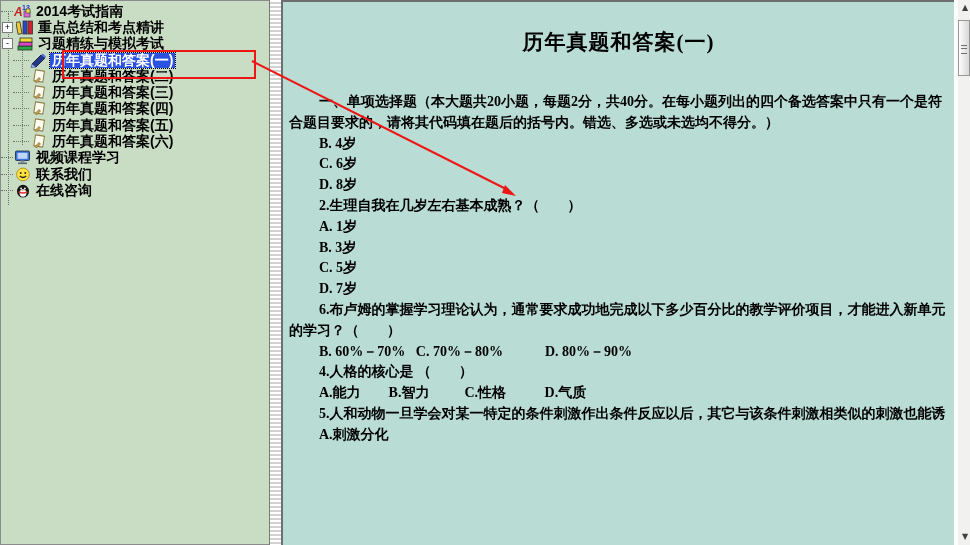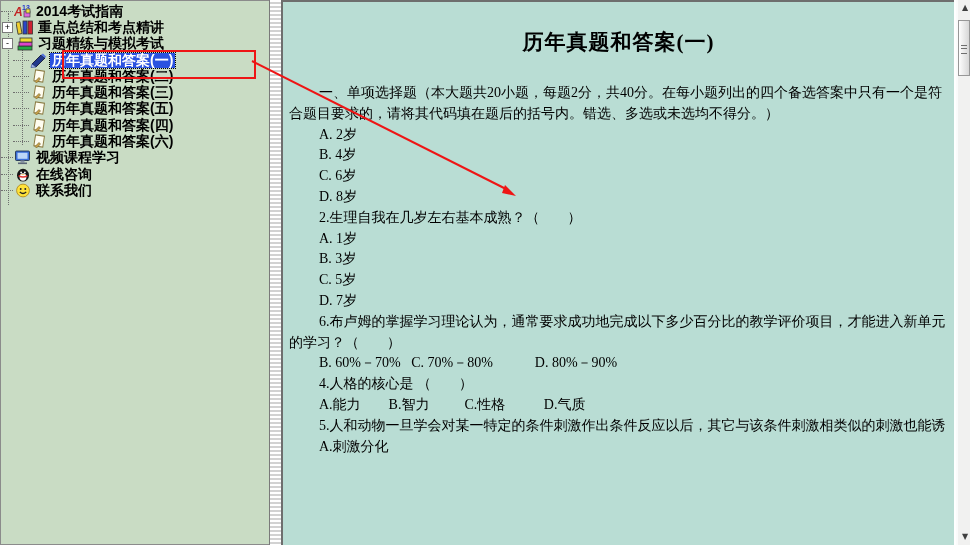--- a/index.html
+++ b/index.html
@@ -34,21 +34,21 @@
             background:repeating-linear-gradient(to bottom,#ffffff 0 2px,#d2d2d2 2px 4px);
             border-left:1px solid #7a7a7a;border-right:2px solid #6e6e6e;cursor:col-resize;}
 
   
   .content{position:absolute;left:283px;top:0;width:671px;height:545px;box-sizing:border-box;
            background:var(--content-bg,#b9ddd4);border-top:2px solid #6e6e6e;
            overflow:hidden;color:#000;
            font-family:"Liberation Serif","DejaVu Serif",serif;}
   .title{margin:26px 0 0 0;text-align:center;font-size:21px;font-weight:bold;
          letter-spacing:1px;font-family:inherit;}
-  .clines{margin-top:27px;padding:0 8px 0 6px;}
+  .clines{margin-top:36px;padding:0 8px 0 6px;font-weight:bold;}
   .cline{font-size:14px;line-height:20.8px;white-space:pre;overflow:hidden;}
   .cline.ind{padding-left:30px;}
 
   
   .scrollbar{position:absolute;left:956px;top:0;width:14px;height:545px;
              background:#f1f1f0;border-left:2px solid #fbfbfb;box-sizing:content-box;}
   .sb-btn{position:absolute;left:0;width:14px;height:16px;font-size:8px;line-height:16px;
           text-align:center;color:#3f3f3f;background:#f1f1f0;cursor:default;
           font-family:"DejaVu Sans",sans-serif;}
   .sb-btn.up{top:0;}
@@ -152,34 +152,34 @@
           <span class="gut"></span>
           <span class="stub s"></span>
           <span class="ticon">
             <svg viewBox="0 0 16 15">
               <g transform="rotate(9 8 8)">
                 <rect x="3.5" y="1.5" width="9" height="11" fill="#fffdf0" stroke="#8a7a42" stroke-width="1"></rect>
               </g>
               <path d="M4 12.5 L8 8.5 L9.5 10 L5.5 14 Z" fill="#caa34a" stroke="#6b5a28" stroke-width="0.6"></path>
             </svg>
           </span>
+          <span class="tlabel">历年真题和答案(四)</span>
+        </div>
+        <div class="trow lvl1">
+          <span class="gut"></span>
+          <span class="stub s"></span>
+          <span class="ticon">
+            <svg viewBox="0 0 16 15">
+              <g transform="rotate(9 8 8)">
+                <rect x="3.5" y="1.5" width="9" height="11" fill="#fffdf0" stroke="#8a7a42" stroke-width="1"></rect>
+              </g>
+              <path d="M4 12.5 L8 8.5 L9.5 10 L5.5 14 Z" fill="#caa34a" stroke="#6b5a28" stroke-width="0.6"></path>
+            </svg>
+          </span>
           <span class="tlabel">历年真题和答案(五)</span>
-        </div>
-        <div class="trow lvl1">
-          <span class="gut"></span>
-          <span class="stub s"></span>
-          <span class="ticon">
-            <svg viewBox="0 0 16 15">
-              <g transform="rotate(9 8 8)">
-                <rect x="3.5" y="1.5" width="9" height="11" fill="#fffdf0" stroke="#8a7a42" stroke-width="1"></rect>
-              </g>
-              <path d="M4 12.5 L8 8.5 L9.5 10 L5.5 14 Z" fill="#caa34a" stroke="#6b5a28" stroke-width="0.6"></path>
-            </svg>
-          </span>
-          <span class="tlabel">历年真题和答案(四)</span>
         </div>
         <div class="trow lvl1">
           <span class="gut"></span>
           <span class="stub s"></span>
           <span class="ticon">
             <svg viewBox="0 0 16 15">
               <g transform="rotate(9 8 8)">
                 <rect x="3.5" y="1.5" width="9" height="11" fill="#fffdf0" stroke="#8a7a42" stroke-width="1"></rect>
               </g>
               <path d="M4 12.5 L8 8.5 L9.5 10 L5.5 14 Z" fill="#caa34a" stroke="#6b5a28" stroke-width="0.6"></path>
@@ -191,58 +191,57 @@
           <span class="stub g"></span>
           <span class="ticon">
             <svg viewBox="0 0 18 15">
               <rect x="1.5" y="1" width="14" height="9.5" rx="1" fill="#3a6fd8" stroke="#16233f" stroke-width="0.8"></rect>
               <rect x="3.5" y="2.8" width="10" height="6" fill="#bcd6f7"></rect>
               <rect x="6.5" y="10.5" width="4" height="2" fill="#8894a8"></rect>
               <rect x="4" y="12.5" width="9" height="1.6" fill="#5a6577"></rect>
             </svg>
           </span>
           <span class="tlabel">视频课程学习</span>
+        </div>
+        <div class="trow lvl0">
+          <span class="stub g"></span>
+          <span class="ticon">
+            <svg viewBox="0 0 16 15">
+              <circle cx="8" cy="7.5" r="6.4" fill="#ffe23a" stroke="#a8821a" stroke-width="0.8"></circle>
+              <circle cx="5.7" cy="6" r="0.95" fill="#222"></circle>
+              <circle cx="10.3" cy="6" r="0.95" fill="#222"></circle>
+              <path d="M4.8 9 Q8 12 11.2 9" stroke="#222" stroke-width="1.2" fill="none"></path>
+            </svg>
+          </span>
+          <span class="tlabel">联系我们</span>
         </div>
         <div class="trow lvl0">
           <span class="stub g"></span>
           <span class="ticon">
             <svg viewBox="0 0 16 15">
               <ellipse cx="8" cy="8.2" rx="6" ry="6.4" fill="#141414"></ellipse>
               <ellipse cx="8" cy="10" rx="3.4" ry="3.8" fill="#ffffff"></ellipse>
               <circle cx="6.1" cy="5.4" r="0.9" fill="#fff"></circle>
               <circle cx="9.9" cy="5.4" r="0.9" fill="#fff"></circle>
               <path d="M5.5 7 Q8 8.6 10.5 7" fill="#f6b73c"></path>
               <path d="M3.6 8.6 Q8 11.4 12.4 8.6" stroke="#e3342f" stroke-width="1.5" fill="none"></path>
             </svg>
           </span>
           <span class="tlabel">在线咨询</span>
         </div>
-        <div class="trow lvl0">
-          <span class="stub g"></span>
-          <span class="ticon">
-            <svg viewBox="0 0 16 15">
-              <circle cx="8" cy="7.5" r="6.4" fill="#ffe23a" stroke="#a8821a" stroke-width="0.8"></circle>
-              <circle cx="5.7" cy="6" r="0.95" fill="#222"></circle>
-              <circle cx="10.3" cy="6" r="0.95" fill="#222"></circle>
-              <path d="M4.8 9 Q8 12 11.2 9" stroke="#222" stroke-width="1.2" fill="none"></path>
-            </svg>
-          </span>
-          <span class="tlabel">联系我们</span>
-        </div>
       </div>
   </div>
 
   <div class="splitter"></div>
 
   <div class="content">
     <h1 class="title">历年真题和答案(一)</h1>
     <div class="clines" id="lines">
         <div class="cline ind">一、单项选择题（本大题共20小题，每题2分，共40分。在每小题列出的四个备选答案中只有一个是符</div>
         <div class="cline">合题目要求的，请将其代码填在题后的括号内。错选、多选或未选均不得分。）</div>
-        <div class="cline ind">A. 2岁</div>
         <div class="cline ind">B. 4岁</div>
         <div class="cline ind">C. 6岁</div>
         <div class="cline ind">D. 8岁</div>
         <div class="cline ind">2.生理自我在几岁左右基本成熟？（　　）</div>
         <div class="cline ind">A. 1岁</div>
         <div class="cline ind">B. 3岁</div>
         <div class="cline ind">C. 5岁</div>
         <div class="cline ind">D. 7岁</div>
         <div class="cline ind">6.布卢姆的掌握学习理论认为，通常要求成功地完成以下多少百分比的教学评价项目，才能进入新单元</div>
         <div class="cline">的学习？（　　）</div>

